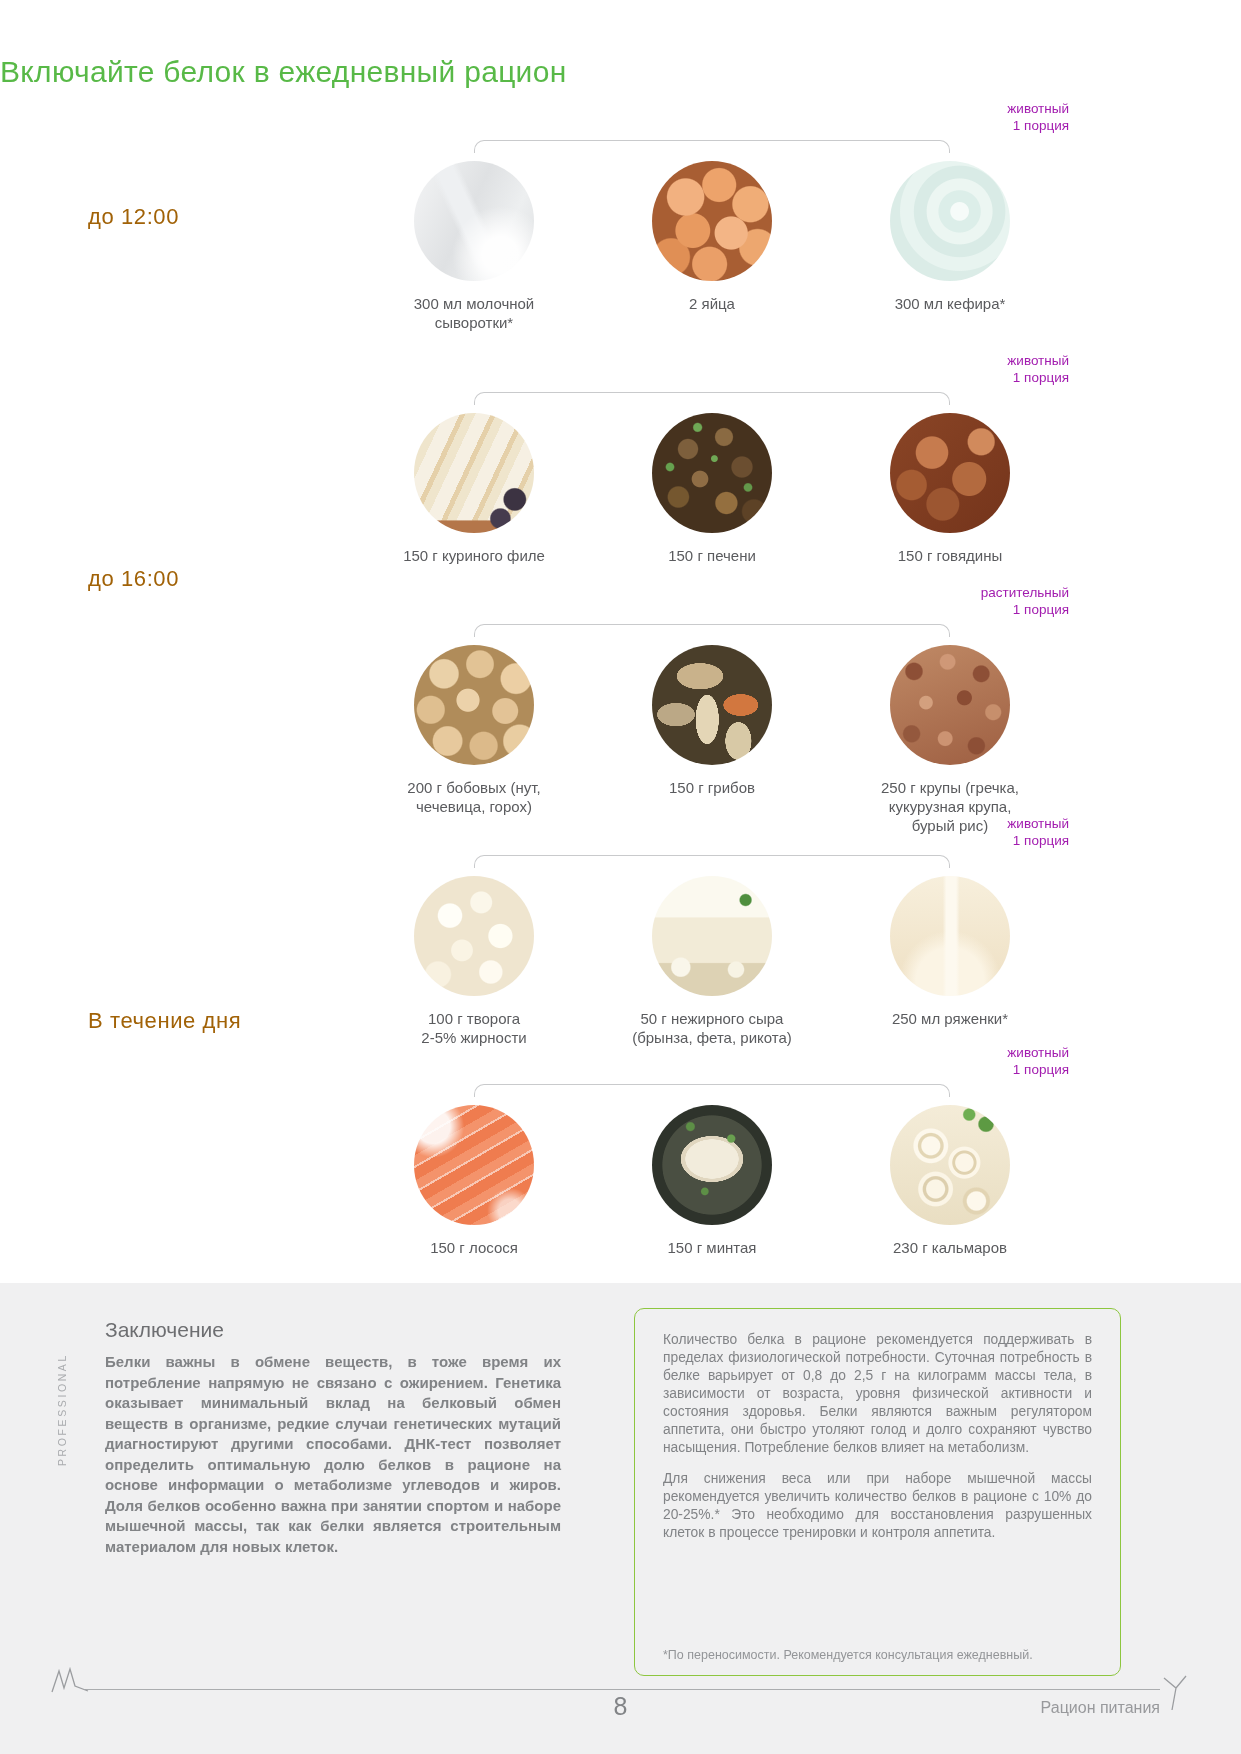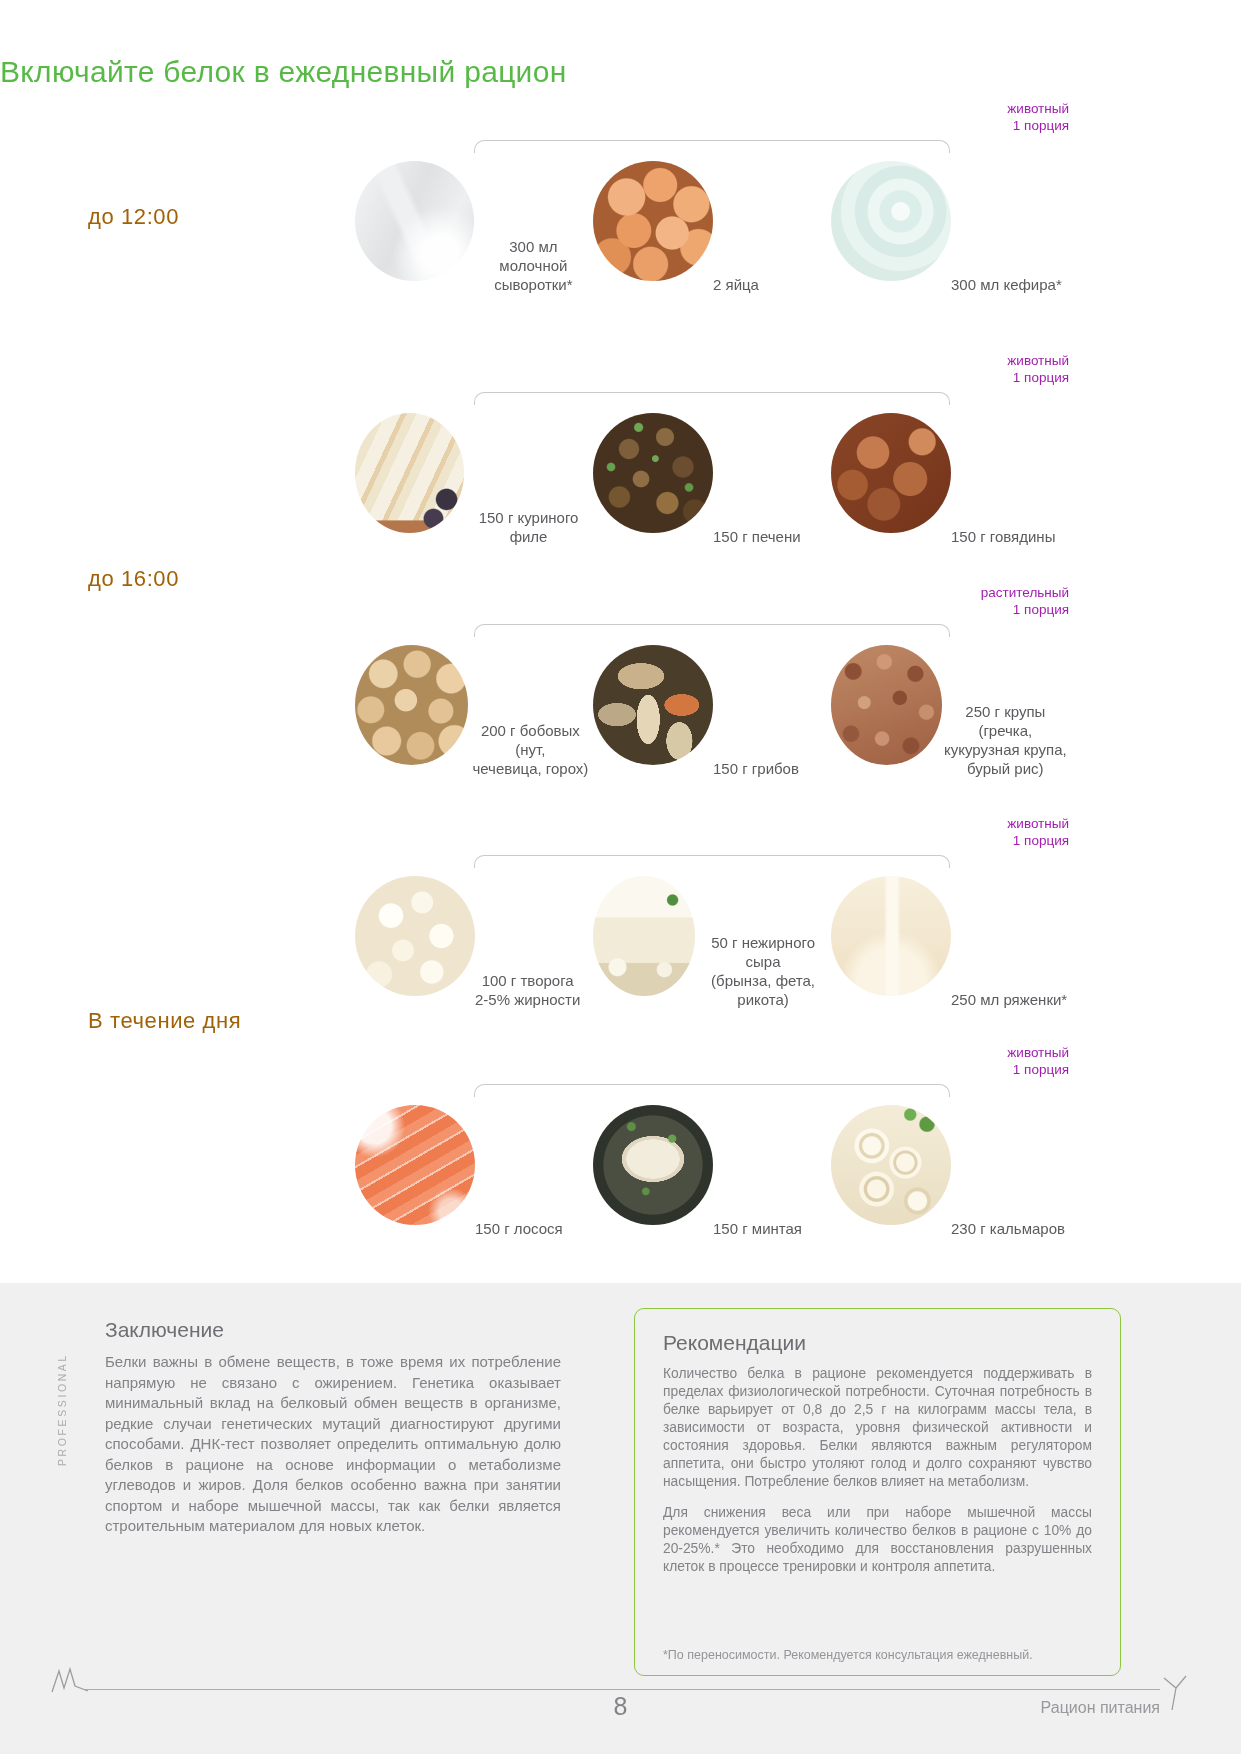--- a/index.html
+++ b/index.html
@@ -15,21 +15,21 @@
   .t1{top:204px}.t2{top:566px}.t3{top:1008px}
 
   
   .food-groups{position:absolute;left:355px;top:0;width:714px;}
   .food-group{position:absolute;left:0;width:714px;}
   .g1{top:100px}.g2{top:352px}.g3{top:584px}.g4{top:815px}.g5{top:1044px}
   .group-header{text-align:right;font-size:13.5px;line-height:17px;color:#a21caf;}
   .bracket{margin:6px 0 0 119px;width:476px;height:13px;border:1px solid #c9cacc;border-bottom:none;
            border-radius:10px 10px 0 0;box-sizing:border-box;}
   .items{display:flex;margin-top:8px;}
-  .col{width:238px;display:flex;flex-direction:row;align-items:flex-end;}
+  .col{width:238px;display:flex;flex-direction:column;align-items:center;}
   .circle{width:120px;height:120px;border-radius:50%;margin-bottom:13px;}
   .caption{font-size:15px;line-height:19px;color:#5a5b5e;text-align:center;white-space:pre-line;}
 
   
   .img-whey{background:
     radial-gradient(circle at 72% 78%, rgba(255,255,255,.95) 0 14%, transparent 38%),
     linear-gradient(65deg, transparent 38%, #eef0f2 42% 52%, transparent 56%),
     linear-gradient(115deg,#f4f5f6 0%,#dfe1e3 45%,#edeff0 72%,#dcdee0 100%);}
   .img-eggs{background:
     radial-gradient(circle at 28% 30%, #f2b180 0 15%, transparent 16%),
@@ -140,21 +140,21 @@
 
   
   .bottom-band{position:absolute;left:0;top:1283px;width:1241px;height:471px;background:#f0f0f1;}
 
   .side-label{position:absolute;left:56px;top:1348px;height:118px;
     writing-mode:vertical-rl;transform:rotate(180deg);
     font-size:10.5px;letter-spacing:2.6px;color:#a9abae;}
 
   .conclusion{position:absolute;left:105px;top:1318px;width:456px;}
   .block-title{font-size:21px;color:#6d6e71;margin:0 0 10px;font-weight:400;}
-  .body-text{font-size:15px;line-height:20.5px;color:#818386;text-align:justify;margin:0;}
+  .body-text{font-size:15px;line-height:20.5px;color:#818386;text-align:justify;margin:0;font-weight:bold;}
 
   .rec-box{position:absolute;left:634px;top:1308px;width:487px;height:368px;box-sizing:border-box;
            border:1.5px solid #8dc63f;border-radius:10px;padding:22px 28px 0;}
   .rec-p{font-size:13.8px;line-height:18px;color:#818386;text-align:justify;margin:0 0 13px;}
   .rec-footnote{position:absolute;left:28px;bottom:13px;font-size:12.5px;color:#939598;}
 
   
   .footer-line{position:absolute;left:85px;top:1689px;width:1075px;border-top:1px solid #abadaf;}
   .flourish{position:absolute;}
   .fl-left{left:50px;top:1666px;}
@@ -291,21 +291,20 @@
   <div class="bottom-band"></div>
 
   <div class="side-label">PROFESSIONAL</div>
 
   <div class="conclusion">
     <h2 class="block-title">Заключение</h2>
     <p class="body-text">Белки важны в обмене веществ, в тоже время их потребление напрямую не связано с ожирением. Генетика оказывает минимальный вклад на белковый обмен веществ в организме, редкие случаи генетических мутаций диагностируют другими способами. ДНК-тест позволяет определить оптимальную долю белков в рационе на основе информации о метаболизме углеводов и жиров. Доля белков особенно важна при занятии спортом и наборе мышечной массы, так как белки является строительным материалом для новых клеток.</p>
   </div>
 
   <div class="rec-box">
-    <h2 class="block-title">Рекомендации</h2>
     <div>
         <p class="rec-p">Количество белка в рационе рекомендуется поддерживать в пределах физиологической потребности. Суточная потребность в белке варьирует от 0,8 до 2,5 г на килограмм массы тела, в зависимости от возраста, уровня физической активности и состояния здоровья. Белки являются важным регулятором аппетита, они быстро утоляют голод и долго сохраняют чувство насыщения. Потребление белков влияет на метаболизм.</p>
         <p class="rec-p">Для снижения веса или при наборе мышечной массы рекомендуется увеличить количество белков в рационе с 10% до 20-25%.* Это необходимо для восстановления разрушенных клеток в процессе тренировки и контроля аппетита.</p>
       </div>
     <div class="rec-footnote">*По переносимости. Рекомендуется консультация ежедневный.</div>
   </div>
 
   <div class="footer-line"></div>
   <span class="flourish fl-left">
     <svg width="40" height="28" viewBox="0 0 40 28">

